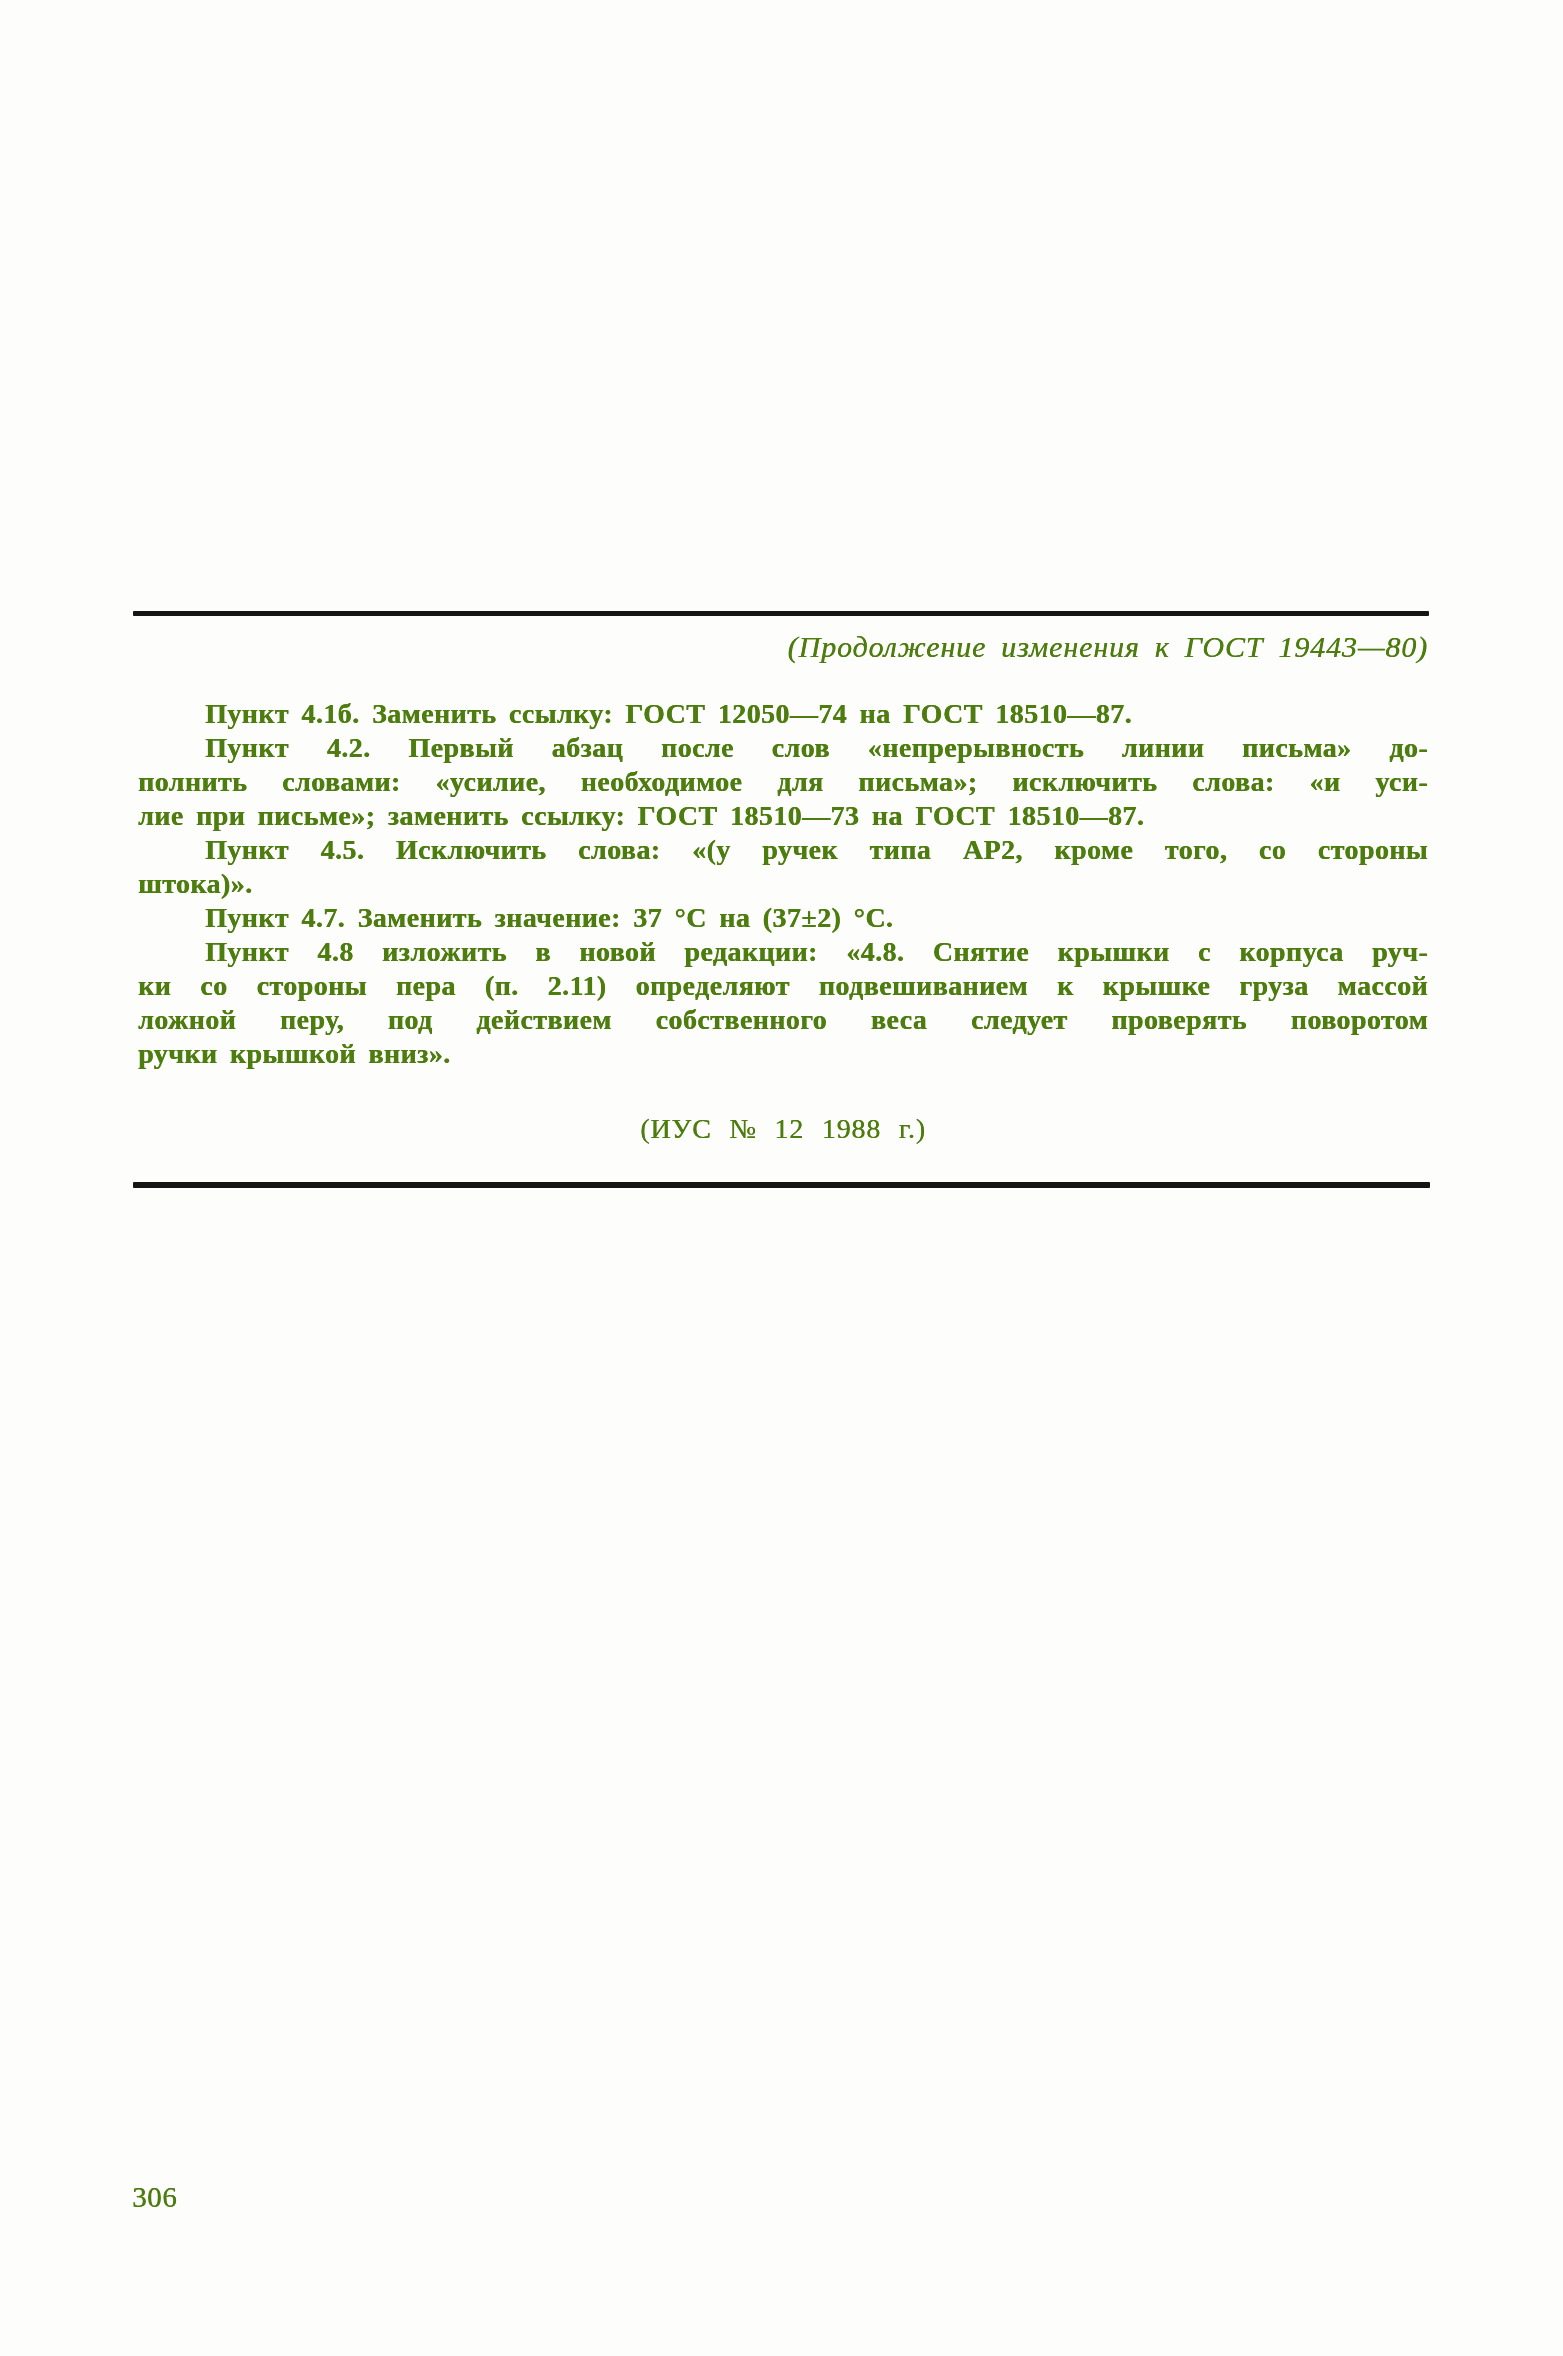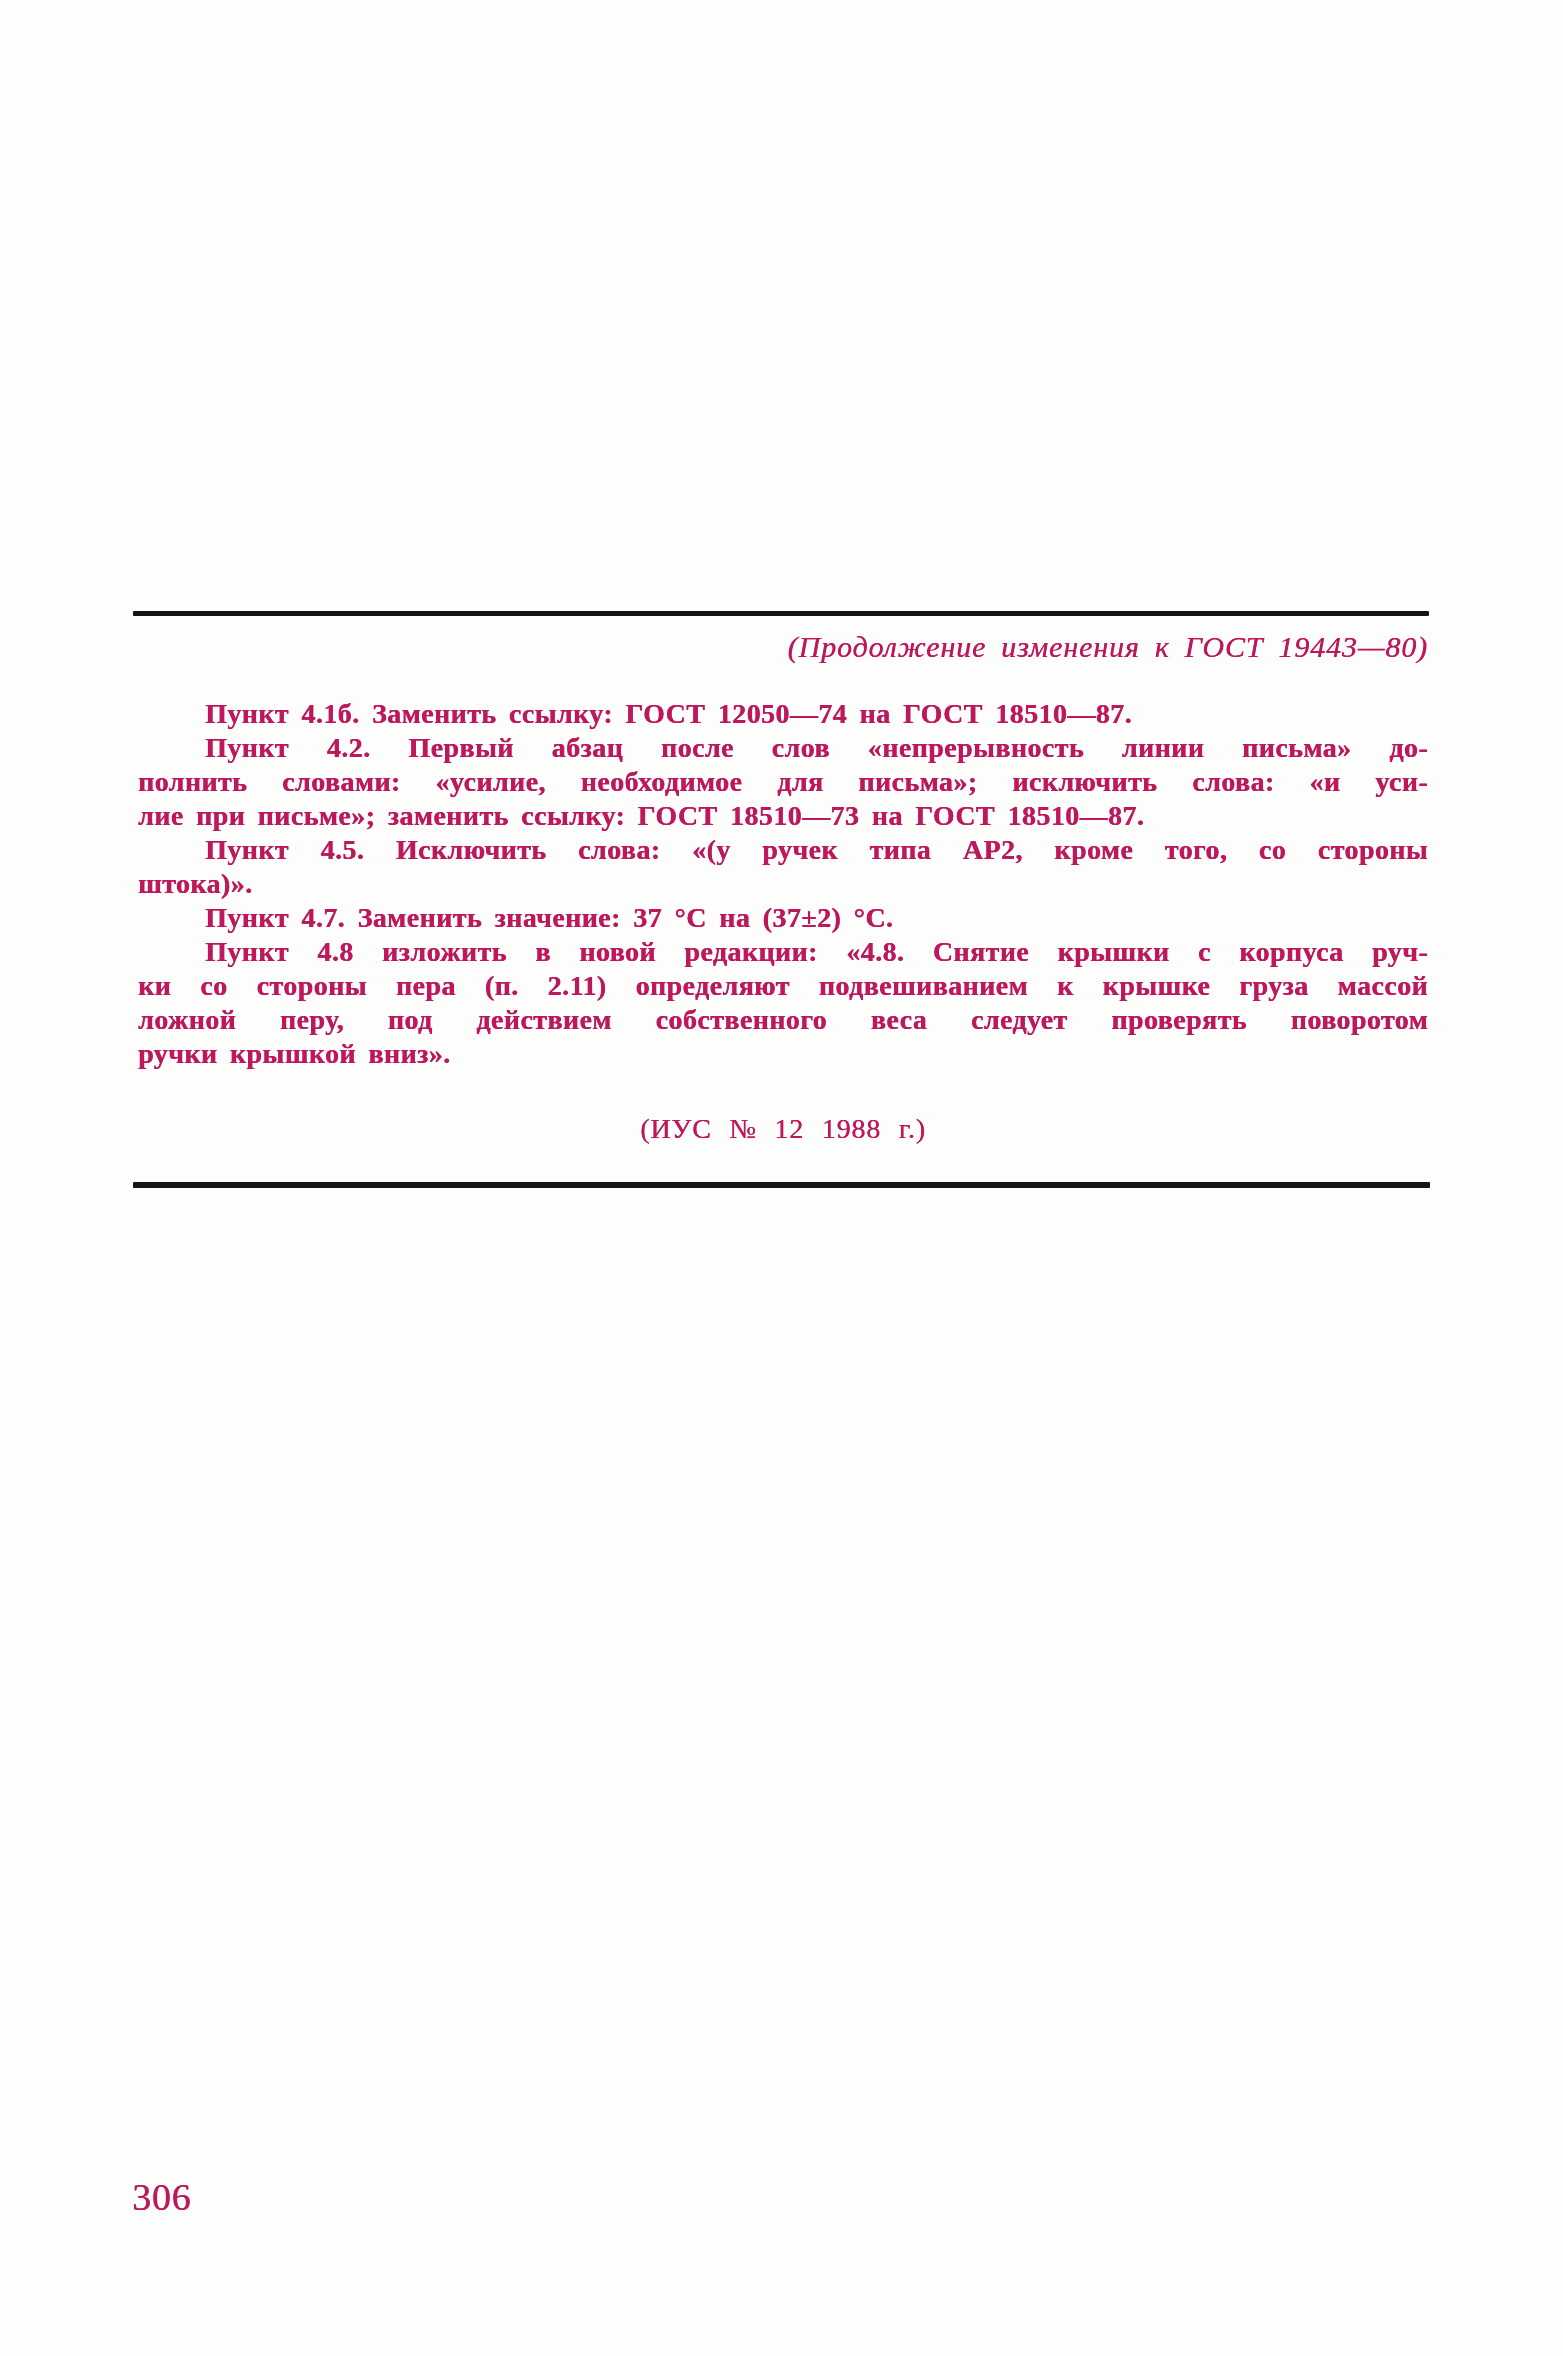--- a/index.html
+++ b/index.html
@@ -6,21 +6,21 @@
     margin: 0;
     padding: 0;
     background: #e8e8e8;
   }
   .page {
     position: relative;
     width: 1563px;
     height: 2357px;
     margin: 0 auto;
     background: #fdfdfb;
-    color: #be185d;
+    color: #4d7c0f;
     font-family: "Liberation Serif", "DejaVu Serif", serif;
     overflow: hidden;
   }
   .rule {
     position: absolute;
     background: #151515;
     border-radius: 0.9px;
   }
   .rule-top {
     left: 133px;
@@ -78,21 +78,21 @@
     font-size: 28px;
     line-height: 34px;
     letter-spacing: 0.03em;
     word-spacing: 0.35em;
     text-shadow: 0.4px 0 0 currentColor;
   }
   .page-number {
     position: absolute;
     left: 132px;
     top: 2180px;
-    font-size: 38px;
+    font-size: 29px;
     line-height: 34px;
     letter-spacing: 0.02em;
     text-shadow: 0.4px 0 0 currentColor;
   }
 </style>
 </head>
 <body>
 
 <div class="page">
 

